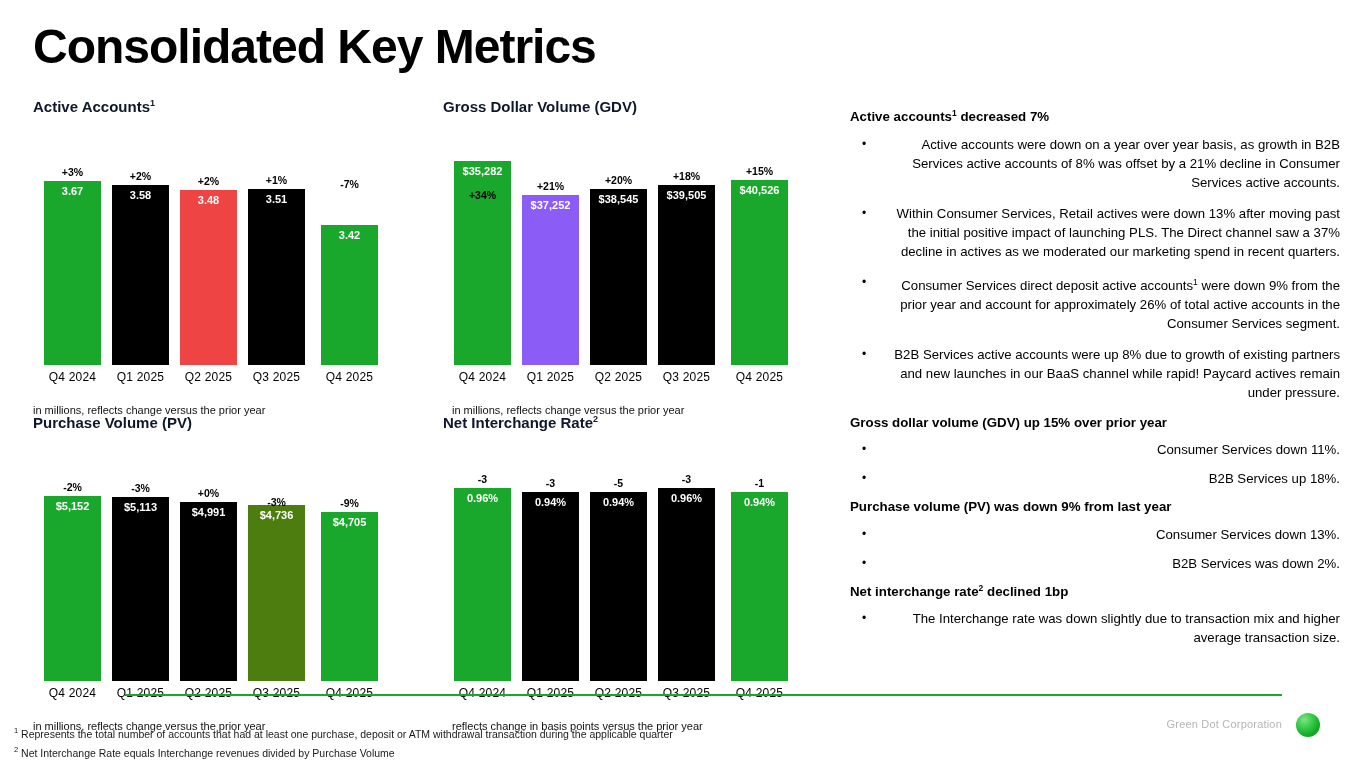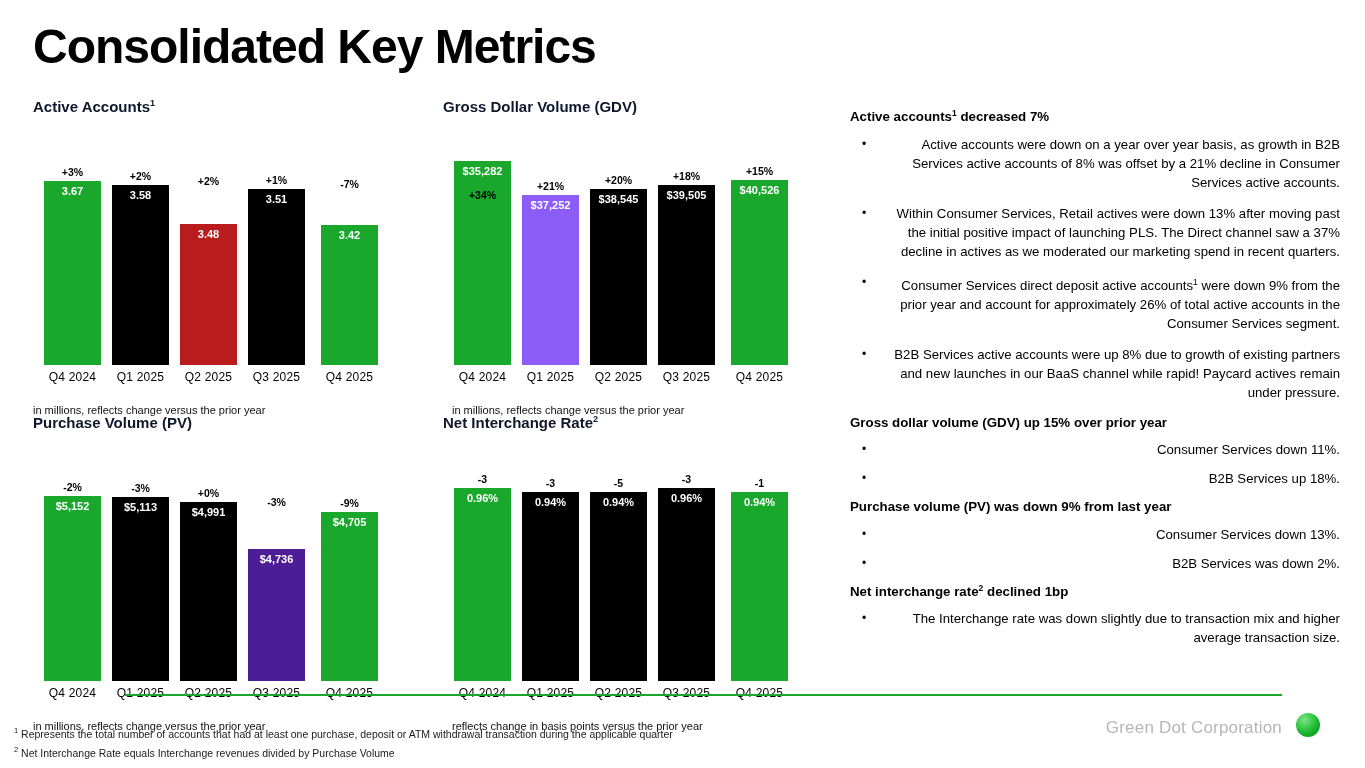--- a/index.html
+++ b/index.html
@@ -77,21 +77,21 @@
     position:absolute;left:125px;top:694px;width:1157px;height:2px;
     background:#1aa82c;
   }
   .footnotes{
     position:absolute;left:14px;top:723px;
     font-size:10.5px;line-height:15px;color:#1a1a1a;
   }
   .footnotes sup{font-size:7.5px;vertical-align:super;}
   .brand{
     position:absolute;right:83px;top:718px;
-    font-size:17px;color:#b6b6b6;letter-spacing:0.2px;
+    font-size:11px;color:#b6b6b6;letter-spacing:0.2px;
   }
   .brand-dot{
     position:absolute;right:45px;top:713px;width:24px;height:24px;
     border-radius:50%;
     background:radial-gradient(circle at 35% 28%, #7ee28a 0%, #3fce4f 32%, #16b02b 62%, #0a8c1f 100%);
   }
 </style>
 </head>
 <body>
 
@@ -110,21 +110,21 @@
           <div class="xlab">Q4 2024</div>
         </div>
         <div class="bar-col" style="left: 79px;">
           <div class="bar" style="height: 180px; background: rgb(0, 0, 0);">
             <div class="val">3.58</div>
           </div>
           <div class="pct" style="bottom: 210px;">+2%</div>
           <div class="xlab">Q1 2025</div>
         </div>
         <div class="bar-col" style="left: 147px;">
-          <div class="bar" style="height: 141px; background: #b91c1c;">
+          <div class="bar" style="height: 175px; background: #ef4444;">
             <div class="val">3.48</div>
           </div>
           <div class="pct" style="bottom: 205px;">+2%</div>
           <div class="xlab">Q2 2025</div>
         </div>
         <div class="bar-col" style="left: 215px;">
           <div class="bar" style="height: 176px; background: rgb(0, 0, 0);">
             <div class="val">3.51</div>
           </div>
           <div class="pct" style="bottom: 206px;">+1%</div>
@@ -199,21 +199,21 @@
           <div class="xlab">Q1 2025</div>
         </div>
         <div class="bar-col" style="left: 147px;">
           <div class="bar" style="height: 179px; background: rgb(0, 0, 0);">
             <div class="val">$4,991</div>
           </div>
           <div class="pct" style="bottom: 209px;">+0%</div>
           <div class="xlab">Q2 2025</div>
         </div>
         <div class="bar-col" style="left: 215px;">
-          <div class="bar" style="height: 132px; background: #4c1d95;">
+          <div class="bar" style="height: 176px; background: #4d7c0f;">
             <div class="val">$4,736</div>
           </div>
           <div class="pct" style="bottom: 200px;">-3%</div>
           <div class="xlab">Q3 2025</div>
         </div>
         <div class="bar-col" style="left: 288px;">
           <div class="bar" style="height: 169px; background: rgb(26, 168, 44);">
             <div class="val">$4,705</div>
           </div>
           <div class="pct" style="bottom: 199px;">-9%</div>

